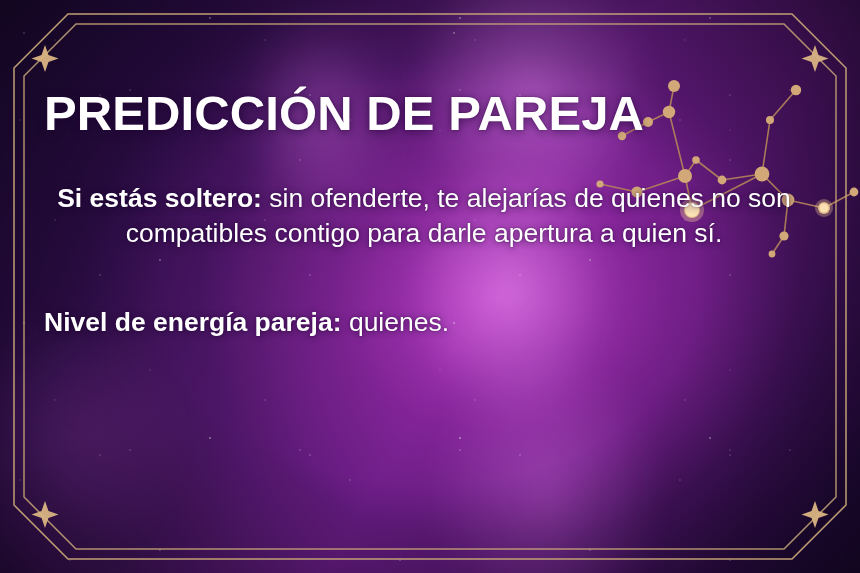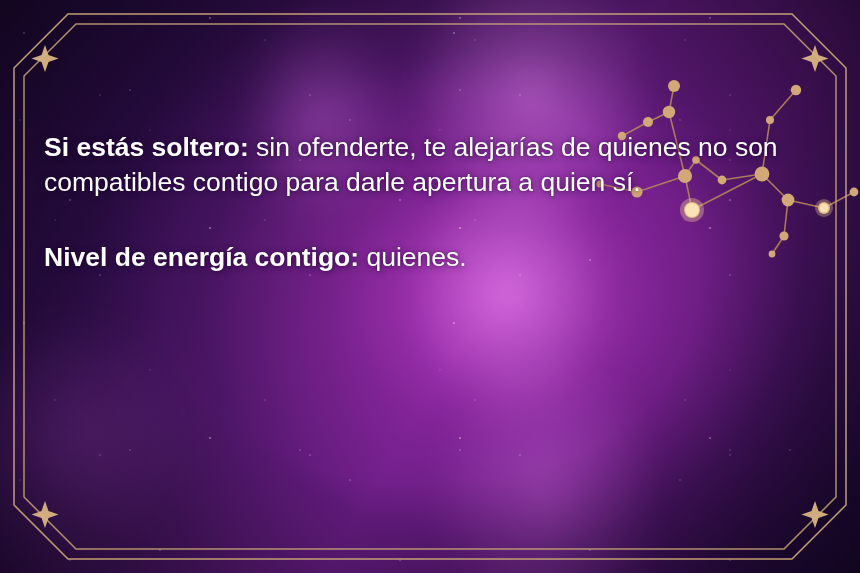--- a/index.html
+++ b/index.html
@@ -161,21 +161,21 @@
     line-height: 1.33;
     color: #ffffff;
     font-weight: 400;
     text-shadow: 0 1px 7px rgba(28,0,48,.65), 0 0 2px rgba(35,0,55,.5);
     max-width: 760px;
   }
   .para:last-child { margin-bottom: 0; }
   .para .lead {
     font-weight: 700;
   }
-  .para.p2 { margin-bottom: 40px; }
+  .para.p2 { margin-bottom: 54px; text-align: center; }
   .para.p3 { margin-top: 4px; }
 </style>
 </head>
 <body>
 
 <div class="card">
 
   <div class="bg-base"></div>
   <div class="bg-silhouette"></div>
   <div class="bg-silhouette-2"></div>
@@ -244,27 +244,28 @@
         <path d="M 45 45 L 48.5 55 L 58.5 58.5 L 48.5 62 L 45 72 L 41.5 62 L 31.5 58.5 L 41.5 55 Z"></path>
         <path d="M 815 45 L 818.5 55 L 828.5 58.5 L 818.5 62 L 815 72 L 811.5 62 L 801.5 58.5 L 811.5 55 Z"></path>
         <path d="M 45 501 L 48.5 511 L 58.5 514.5 L 48.5 518 L 45 528 L 41.5 518 L 31.5 514.5 L 41.5 511 Z"></path>
         <path d="M 815 501 L 818.5 511 L 828.5 514.5 L 818.5 518 L 815 528 L 811.5 518 L 801.5 514.5 L 811.5 511 Z"></path>
       </g>
     </svg>
   </div>
 
   <div class="content">
 
+    <h1 class="title">PREDICCIÓN DE PAREJA</h1>
 
     <div class="body-block">
 
 
       <p class="para p2">
         <span class="lead">Si estás soltero:</span><span> sin ofenderte, te alejarías de quienes no son compatibles contigo para darle apertura a quien sí.</span>
       </p>
 
       <p class="para p3">
-        <span class="lead">Nivel de energía contigo:</span><span> quienes.</span>
+        <span class="lead">Nivel de energía pareja:</span><span> quienes.</span>
       </p>
 
     </div>
   </div>
 </div>
 
 </body></html>

